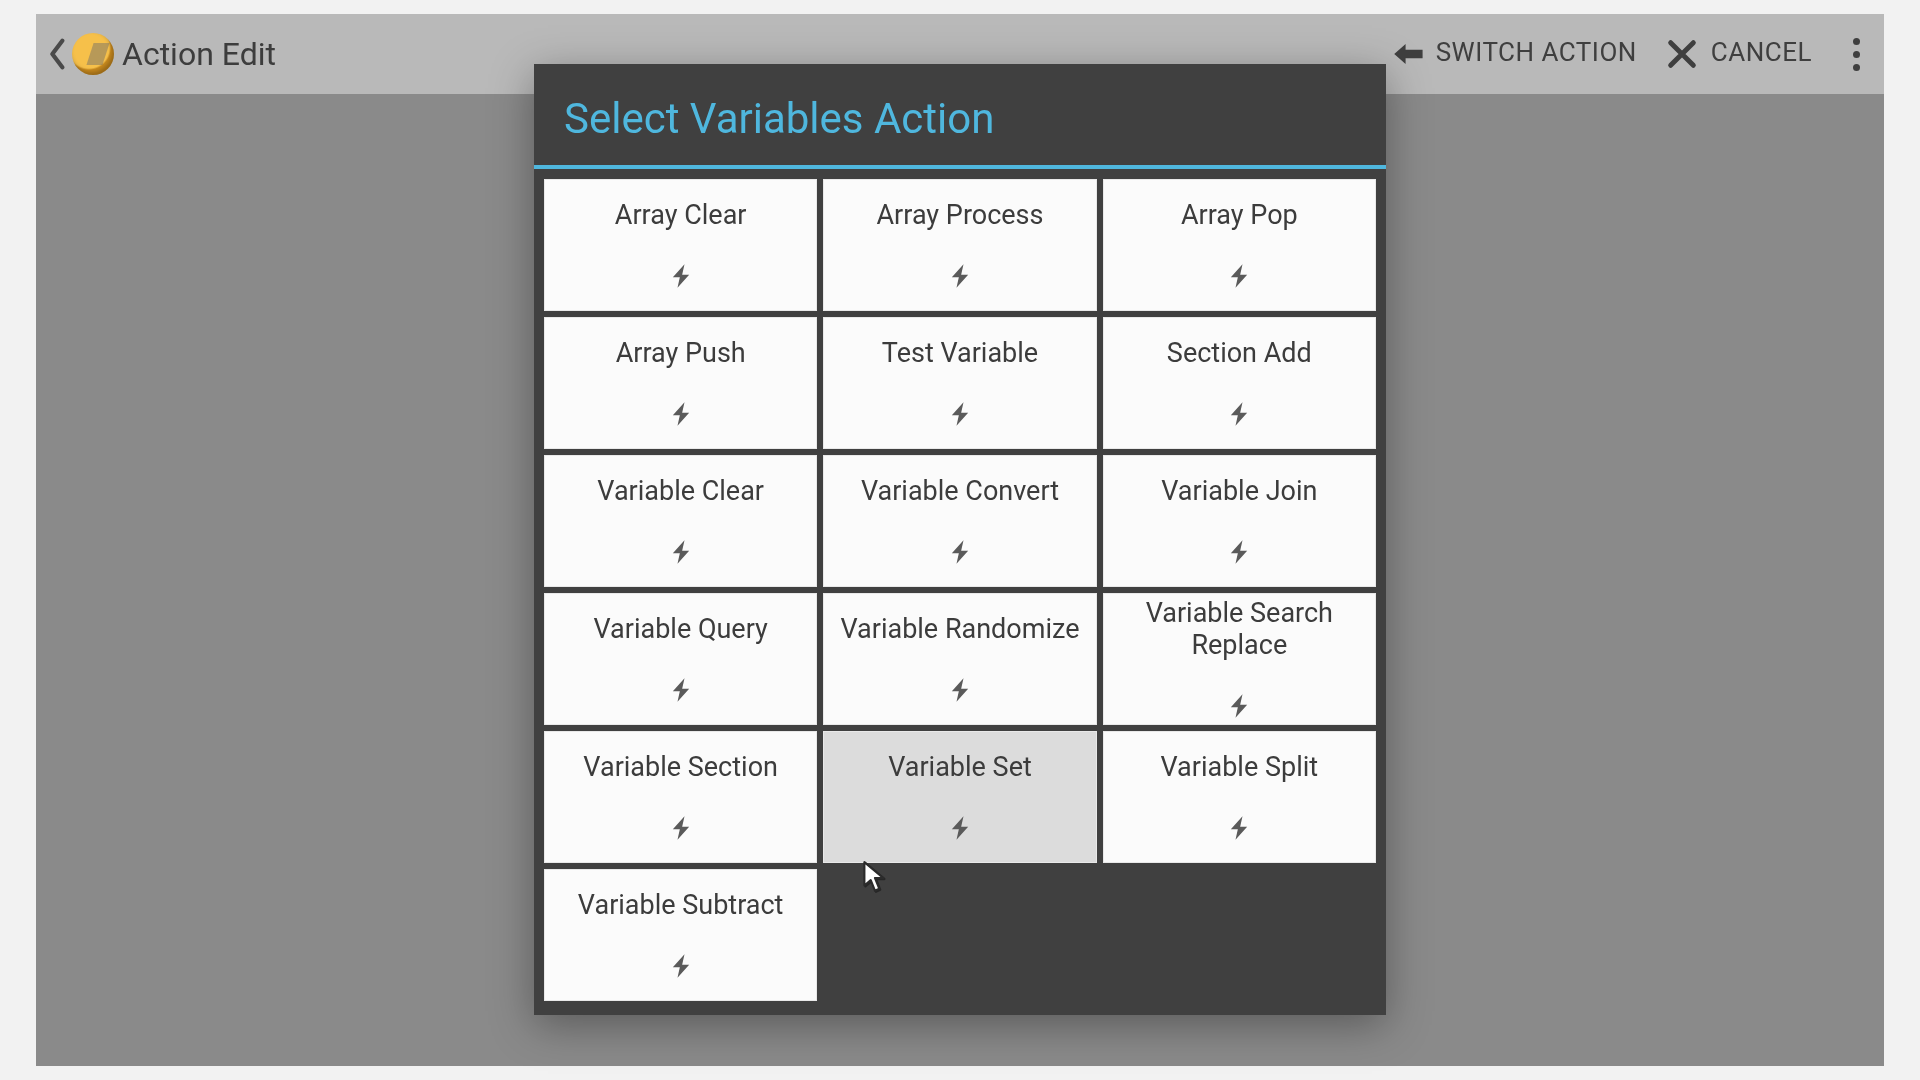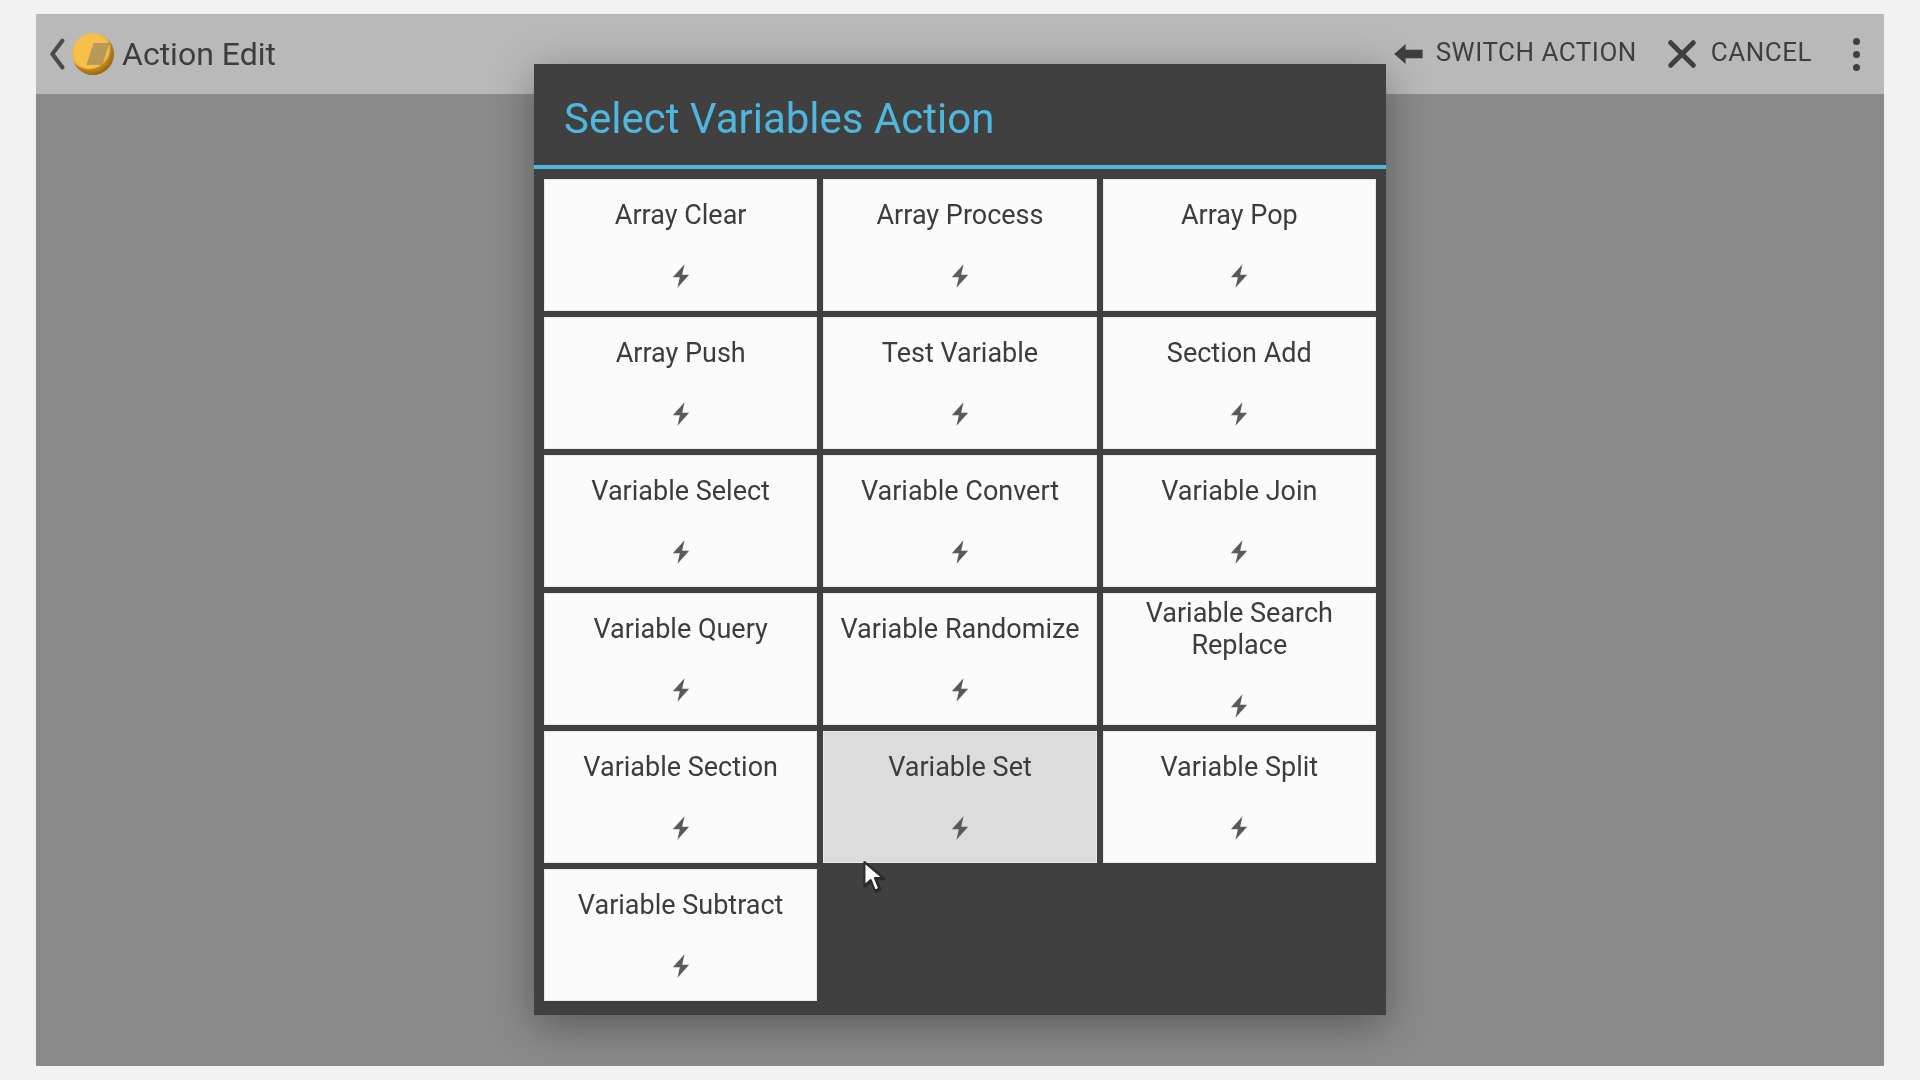--- a/index.html
+++ b/index.html
@@ -187,21 +187,21 @@
                 <path d="M30 4 L10 26 L22 26 L18 44 L38 22 L26 22 Z" fill="#5a5a5a"></path>
               </svg></div>
           </div>
           <div class="tile">
             <div class="tile-label">Section Add</div>
             <div class="bolt"><svg viewBox="0 0 48 48">
                 <path d="M30 4 L10 26 L22 26 L18 44 L38 22 L26 22 Z" fill="#5a5a5a"></path>
               </svg></div>
           </div>
           <div class="tile">
-            <div class="tile-label">Variable Select</div>
+            <div class="tile-label">Variable Clear</div>
             <div class="bolt"><svg viewBox="0 0 48 48">
                 <path d="M30 4 L10 26 L22 26 L18 44 L38 22 L26 22 Z" fill="#5a5a5a"></path>
               </svg></div>
           </div>
           <div class="tile">
             <div class="tile-label">Variable Convert</div>
             <div class="bolt"><svg viewBox="0 0 48 48">
                 <path d="M30 4 L10 26 L22 26 L18 44 L38 22 L26 22 Z" fill="#5a5a5a"></path>
               </svg></div>
           </div>

